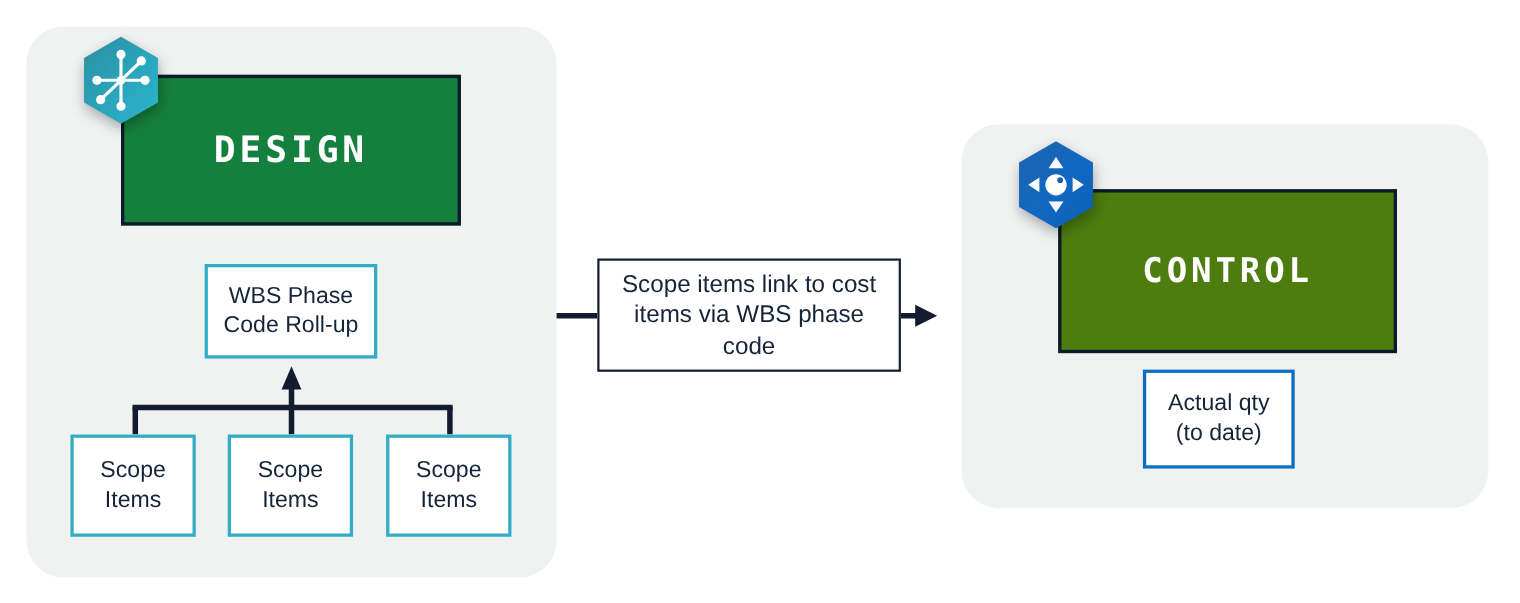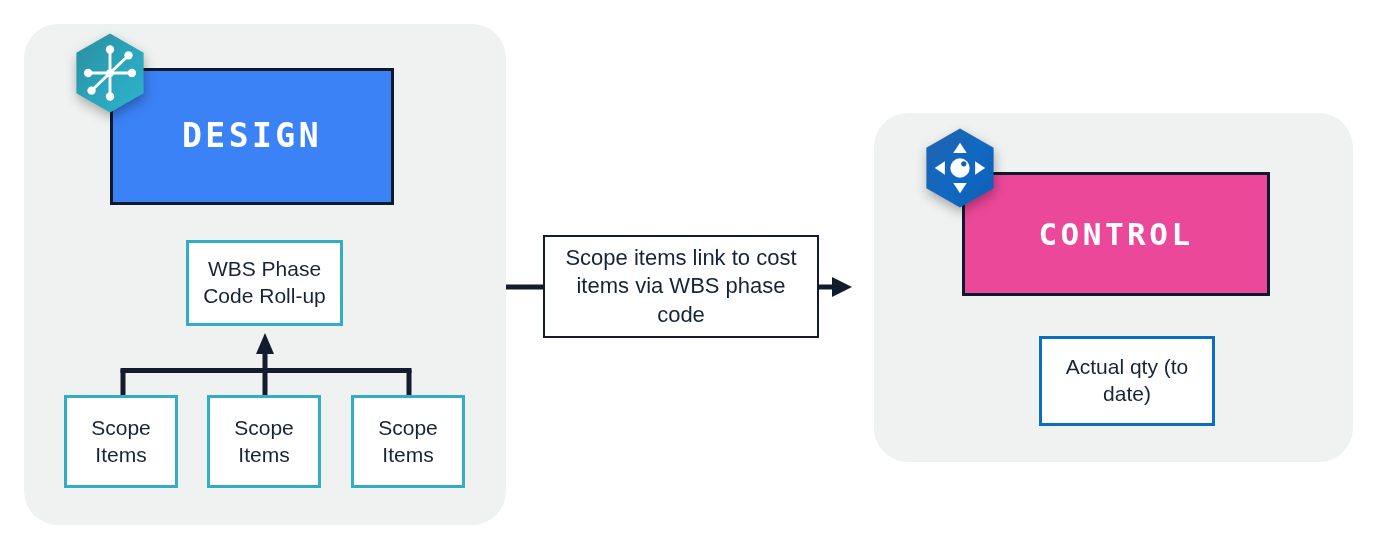--- a/index.html
+++ b/index.html
@@ -11,22 +11,22 @@
 
   
   .panel{position:absolute;background:#f0f1f1;border-radius:34px;}
   #panel-design{left:24px;top:24px;width:482px;height:501px;}
   #panel-control{left:874px;top:113px;width:479px;height:349px;}
 
   
   .hero{position:absolute;border:3px solid #0d1a2b;display:flex;
         flex-direction:column;align-items:center;justify-content:center;
         box-sizing:border-box;}
-  #hero-design{left:110px;top:68px;width:284px;height:137px;background:#3b82f6;}
-  #hero-control{left:962px;top:172px;width:308px;height:124px;background:#ec4899;}
+  #hero-design{left:110px;top:68px;width:309px;height:137px;background:#15803d;}
+  #hero-control{left:962px;top:172px;width:308px;height:149px;background:#4d7c0f;}
   .hero-title{
     color:#ffffff;font-weight:bold;font-size:33px;letter-spacing:3.5px;
     font-family:"DejaVu Sans Mono","Liberation Mono",monospace;
     line-height:1.05;
   }
   #hero-control .hero-title{font-size:31px;}
   .hero-sub{color:#ffffff;font-size:29px;line-height:1.15;margin-top:3px;
             font-weight:400;}
 
   
@@ -41,21 +41,21 @@
         color:#16243a;font-size:21px;line-height:1.28;padding:4px 6px;}
   .obox.teal{border:3px solid #33ADC6;}
   .obox.blue{border:3px solid #0a6ec4;}
   .obox.dark{border:2px solid #131c2e;}
 
   #box-wbs{left:186px;top:240px;width:157px;height:86px;}
   #box-scope-1{left:64px;top:395px;width:114px;height:93px;}
   #box-scope-2{left:207px;top:395px;width:114px;height:93px;}
   #box-scope-3{left:351px;top:395px;width:114px;height:93px;}
   #box-link{left:543px;top:235px;width:276px;height:103px;font-size:22px;}
-  #box-actual{left:1039px;top:336px;width:176px;height:90px;}
+  #box-actual{left:1039px;top:336px;width:138px;height:90px;}
 
   
   .svg-layer{position:absolute;inset:0;width:1382px;height:548px;
              pointer-events:none;}
 </style>
 </head>
 <body>
 
 <div class="stage">
 

